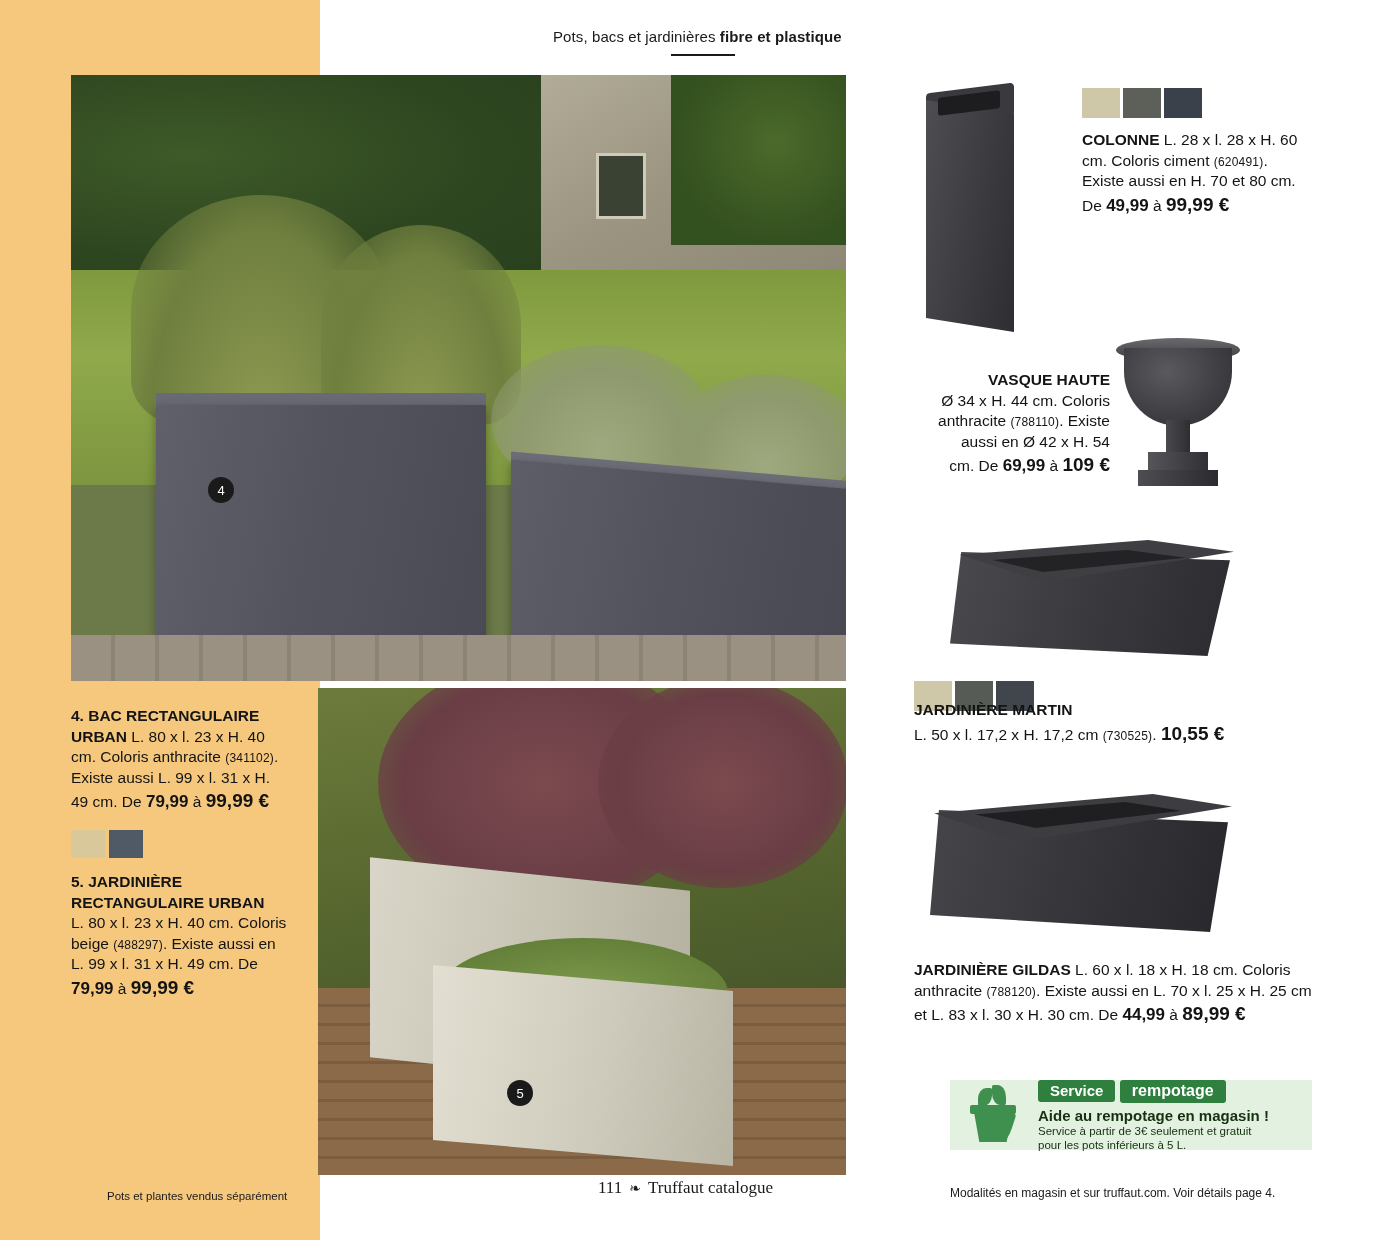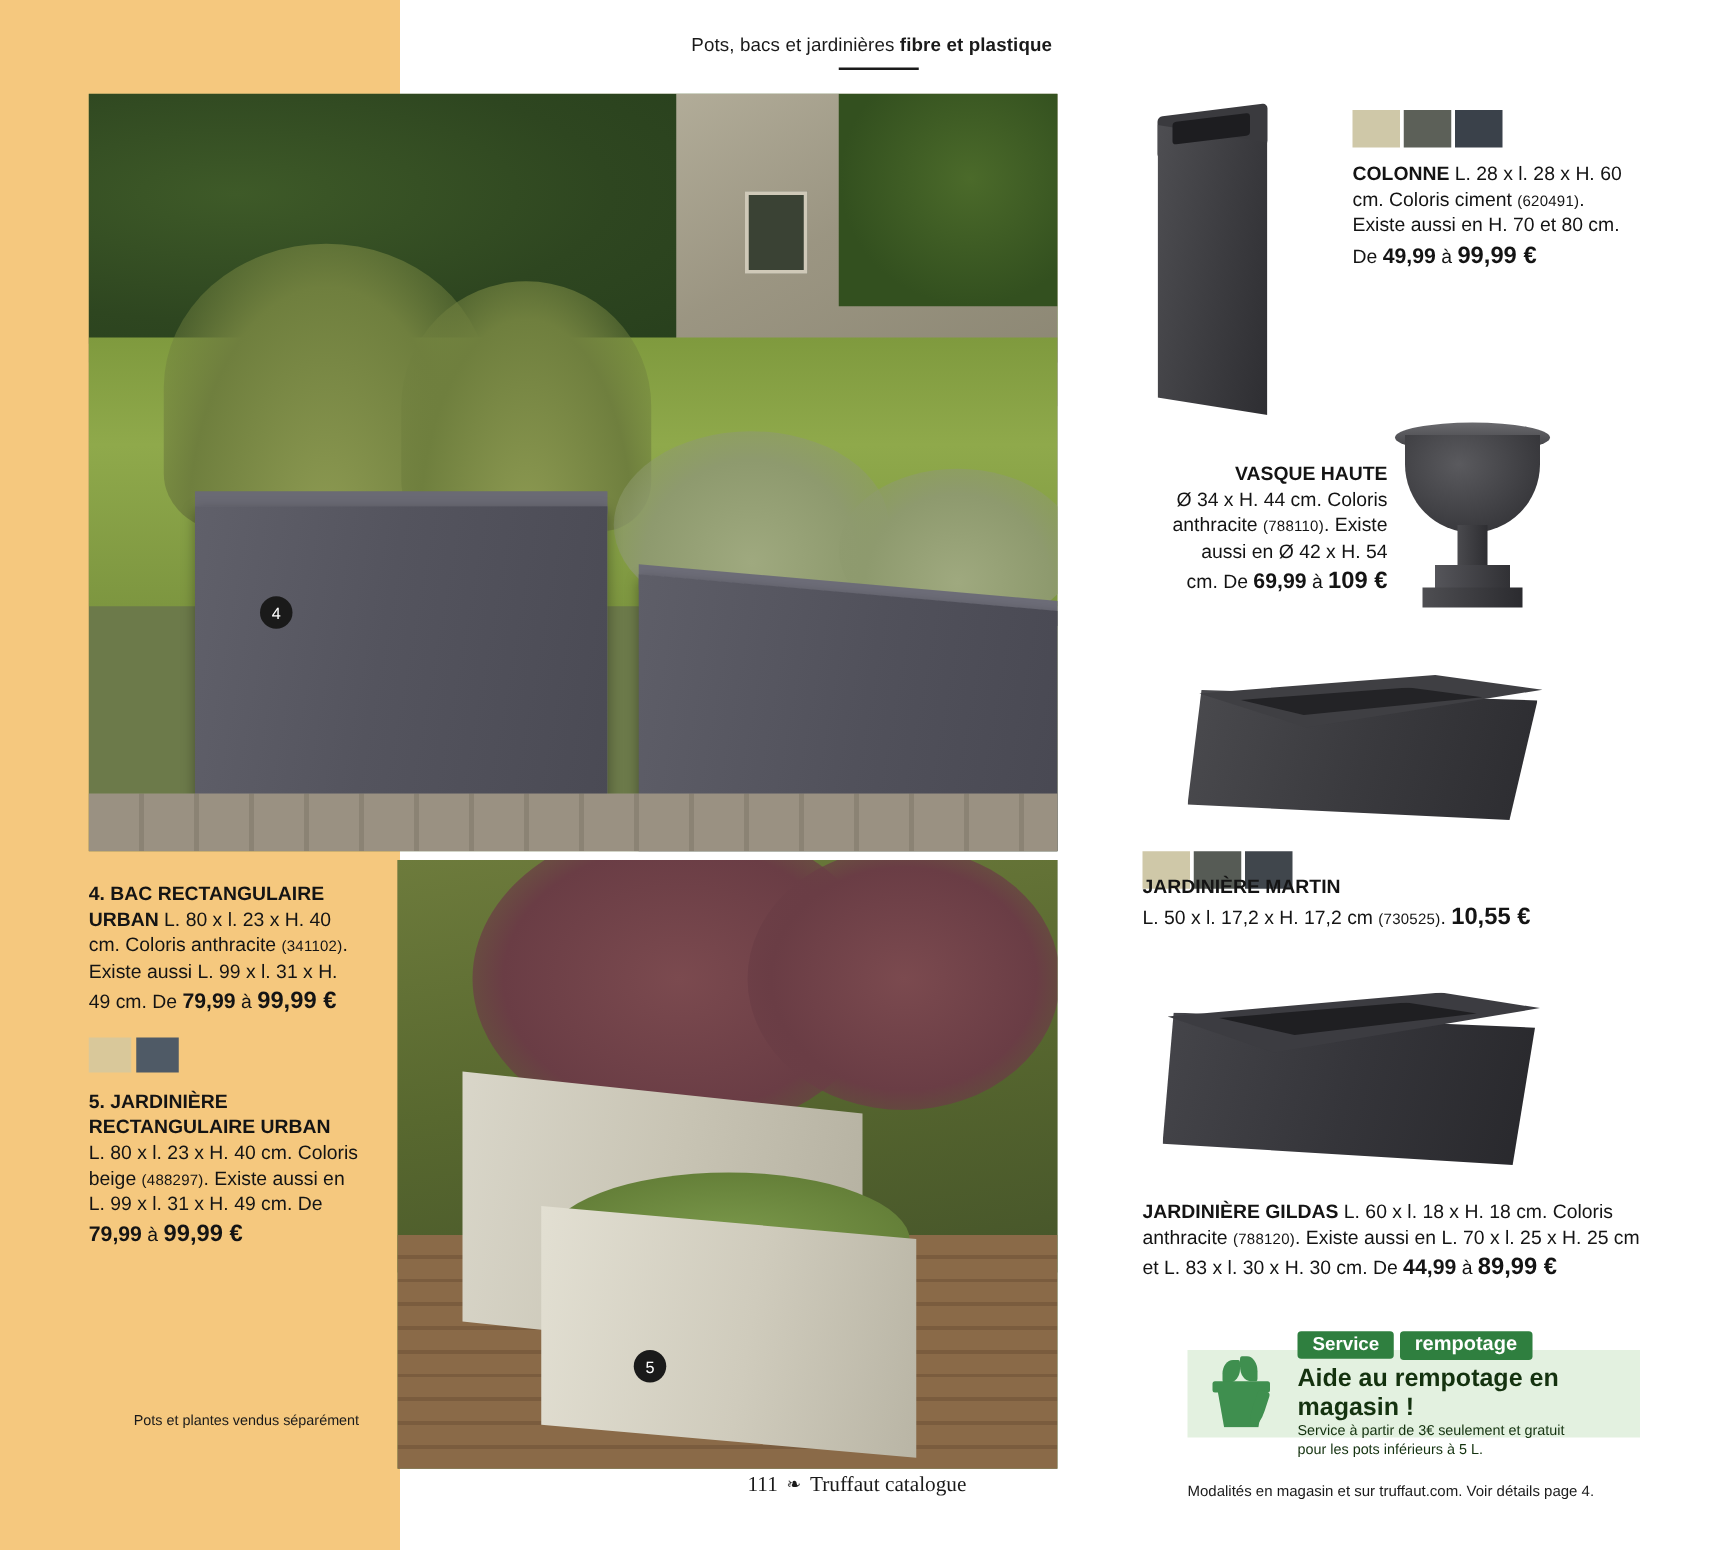--- a/index.html
+++ b/index.html
@@ -205,21 +205,21 @@
     gap: 4px;
     margin: 16px 0 14px 0;
   }
   .sw {
     width: 34px; height: 28px;
   }
 
   .footnote-left {
     position: absolute;
     left: 71px;
-    top: 1131px;
+    top: 1190px;
     font-size: 11.5px;
     color: #1a1a1a;
     padding-left: 36px;
   }
 
   
   .page-footer {
     position: absolute;
     left: 598px;
     top: 1178px;
@@ -387,21 +387,21 @@
     background: #2f7f3f;
     color: #fff;
     font-weight: bold;
     font-size: 16px;
     padding: 2px 12px 3px 12px;
     border-radius: 3px;
     margin-top: 2px;
   }
   .service-head {
     font-weight: bold;
-    font-size: 20px;
+    font-size: 15px;
     margin-top: 4px;
     color: #14320f;
   }
   .service-sub {
     font-size: 11.5px;
     line-height: 1.25;
     color: #14320f;
   }
   .service-note {
     position: absolute;

